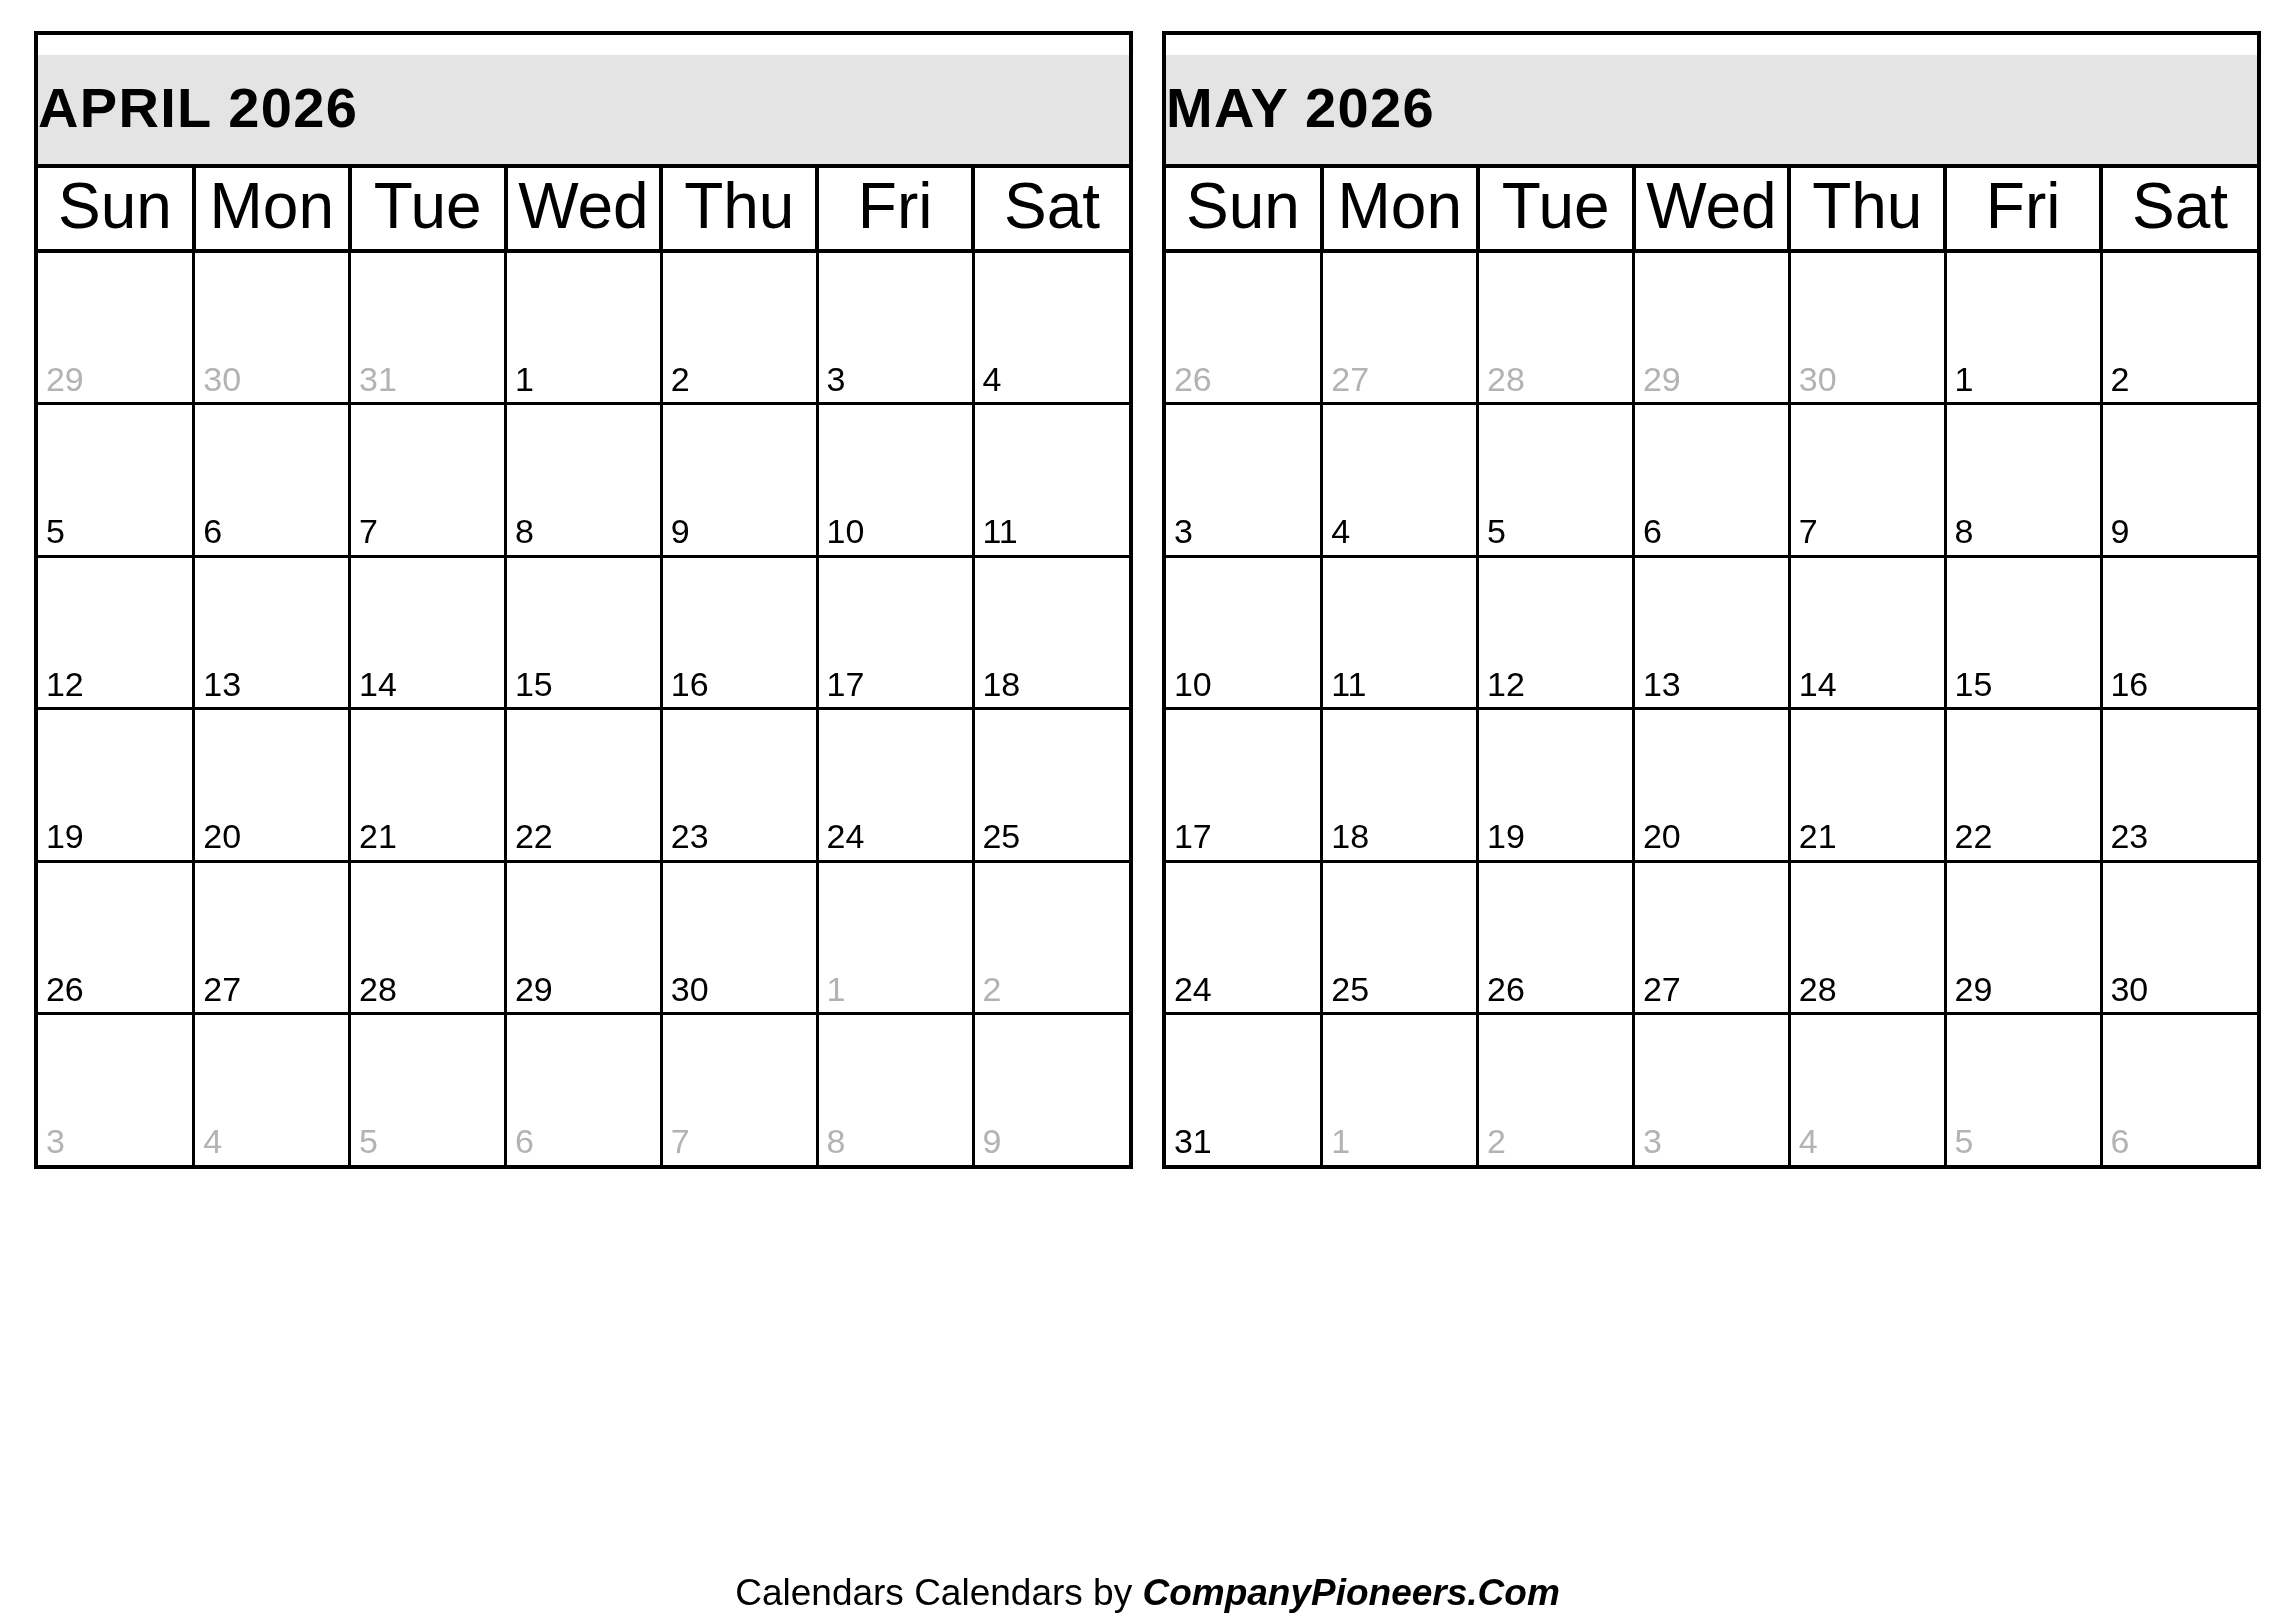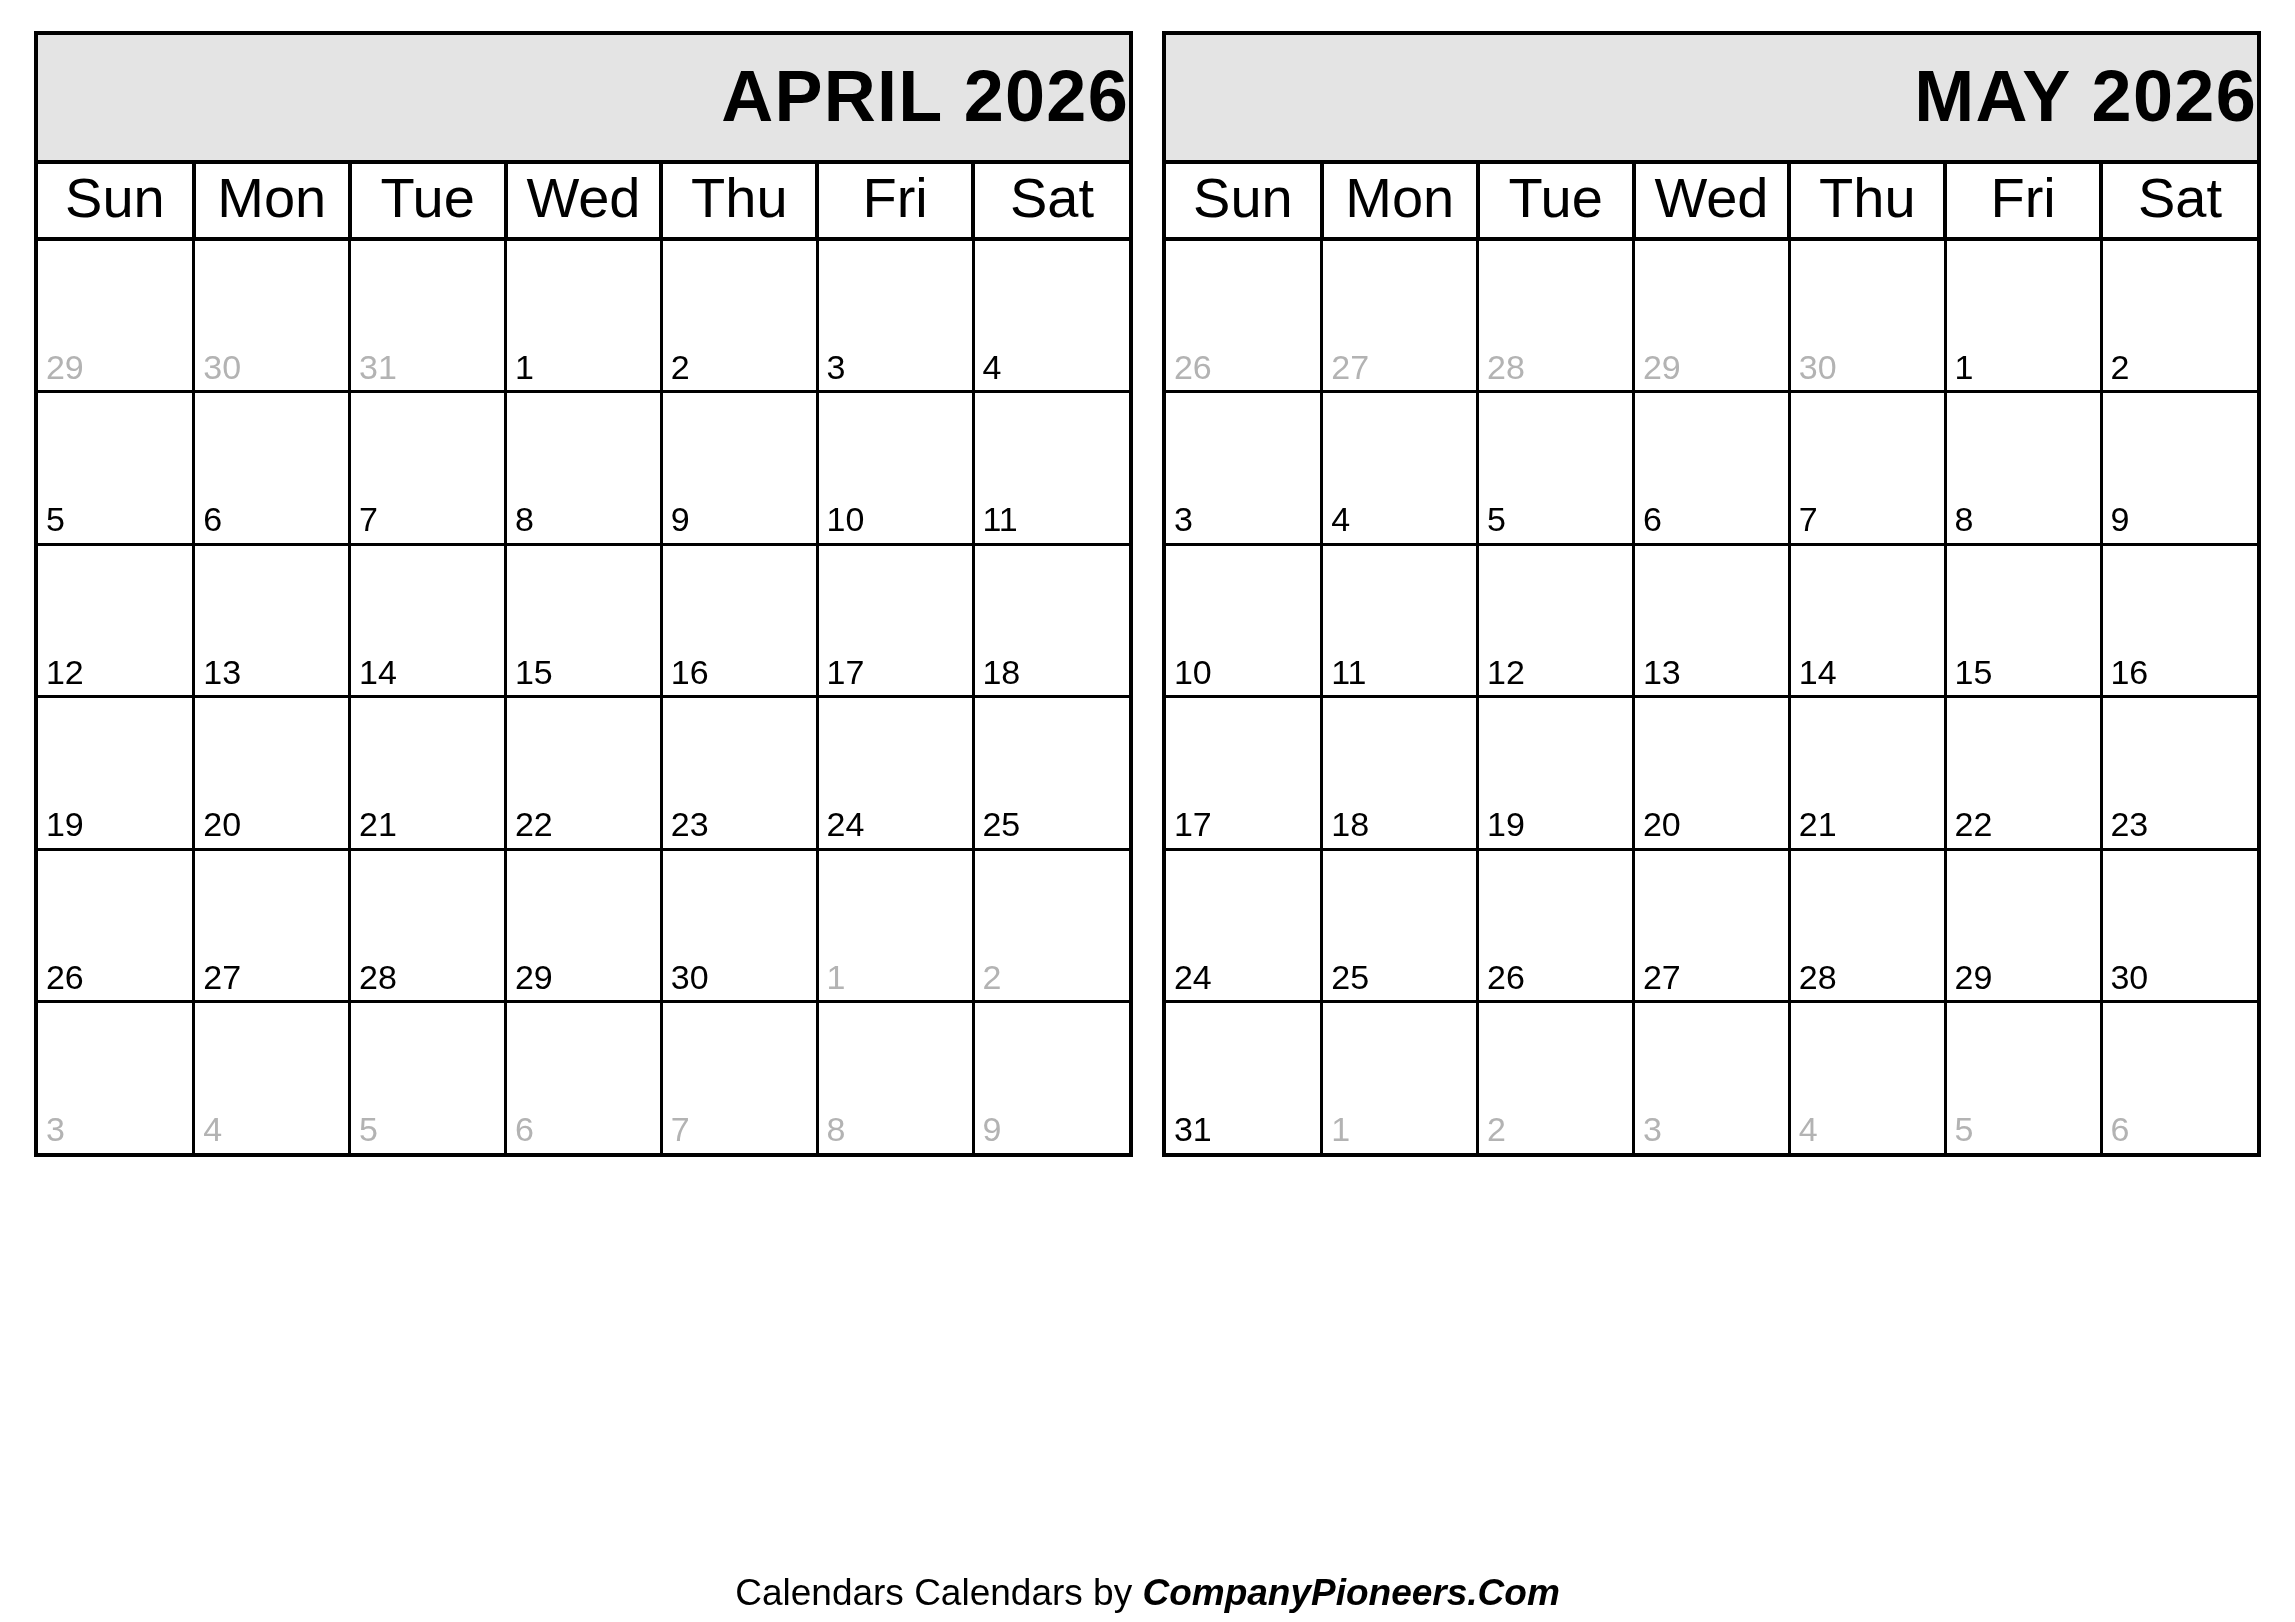--- a/index.html
+++ b/index.html
@@ -28,36 +28,37 @@
     width: 100%;
   }
   .calendar {
     flex: 1 1 0;
     border: 4.6px solid #000000;
     box-sizing: border-box;
     background: #ffffff;
   }
   .cal-title {
     background: #e4e4e4;
-    text-align: right;
-    font-size: 72px;
+    text-align: left;
+    font-size: 56px;
     font-weight: bold;
     letter-spacing: 1.3px;
     line-height: 1;
     padding: 25px 0 27.5px 0;
     border-bottom: 4.6px solid #000000;
     white-space: nowrap;
+    margin-top: 20px;
   }
   table.grid {
     width: 100%;
     border-collapse: collapse;
     table-layout: fixed;
   }
   table.grid th {
-    font-size: 56px;
+    font-size: 64px;
     font-weight: normal;
     text-align: center;
     padding: 6.5px 0 10.5px 0;
     border-right: 4.6px solid #000000;
     border-bottom: 4.6px solid #000000;
     line-height: 1;
   }
   table.grid th:last-child,
   table.grid td:last-child {
     border-right: none;

